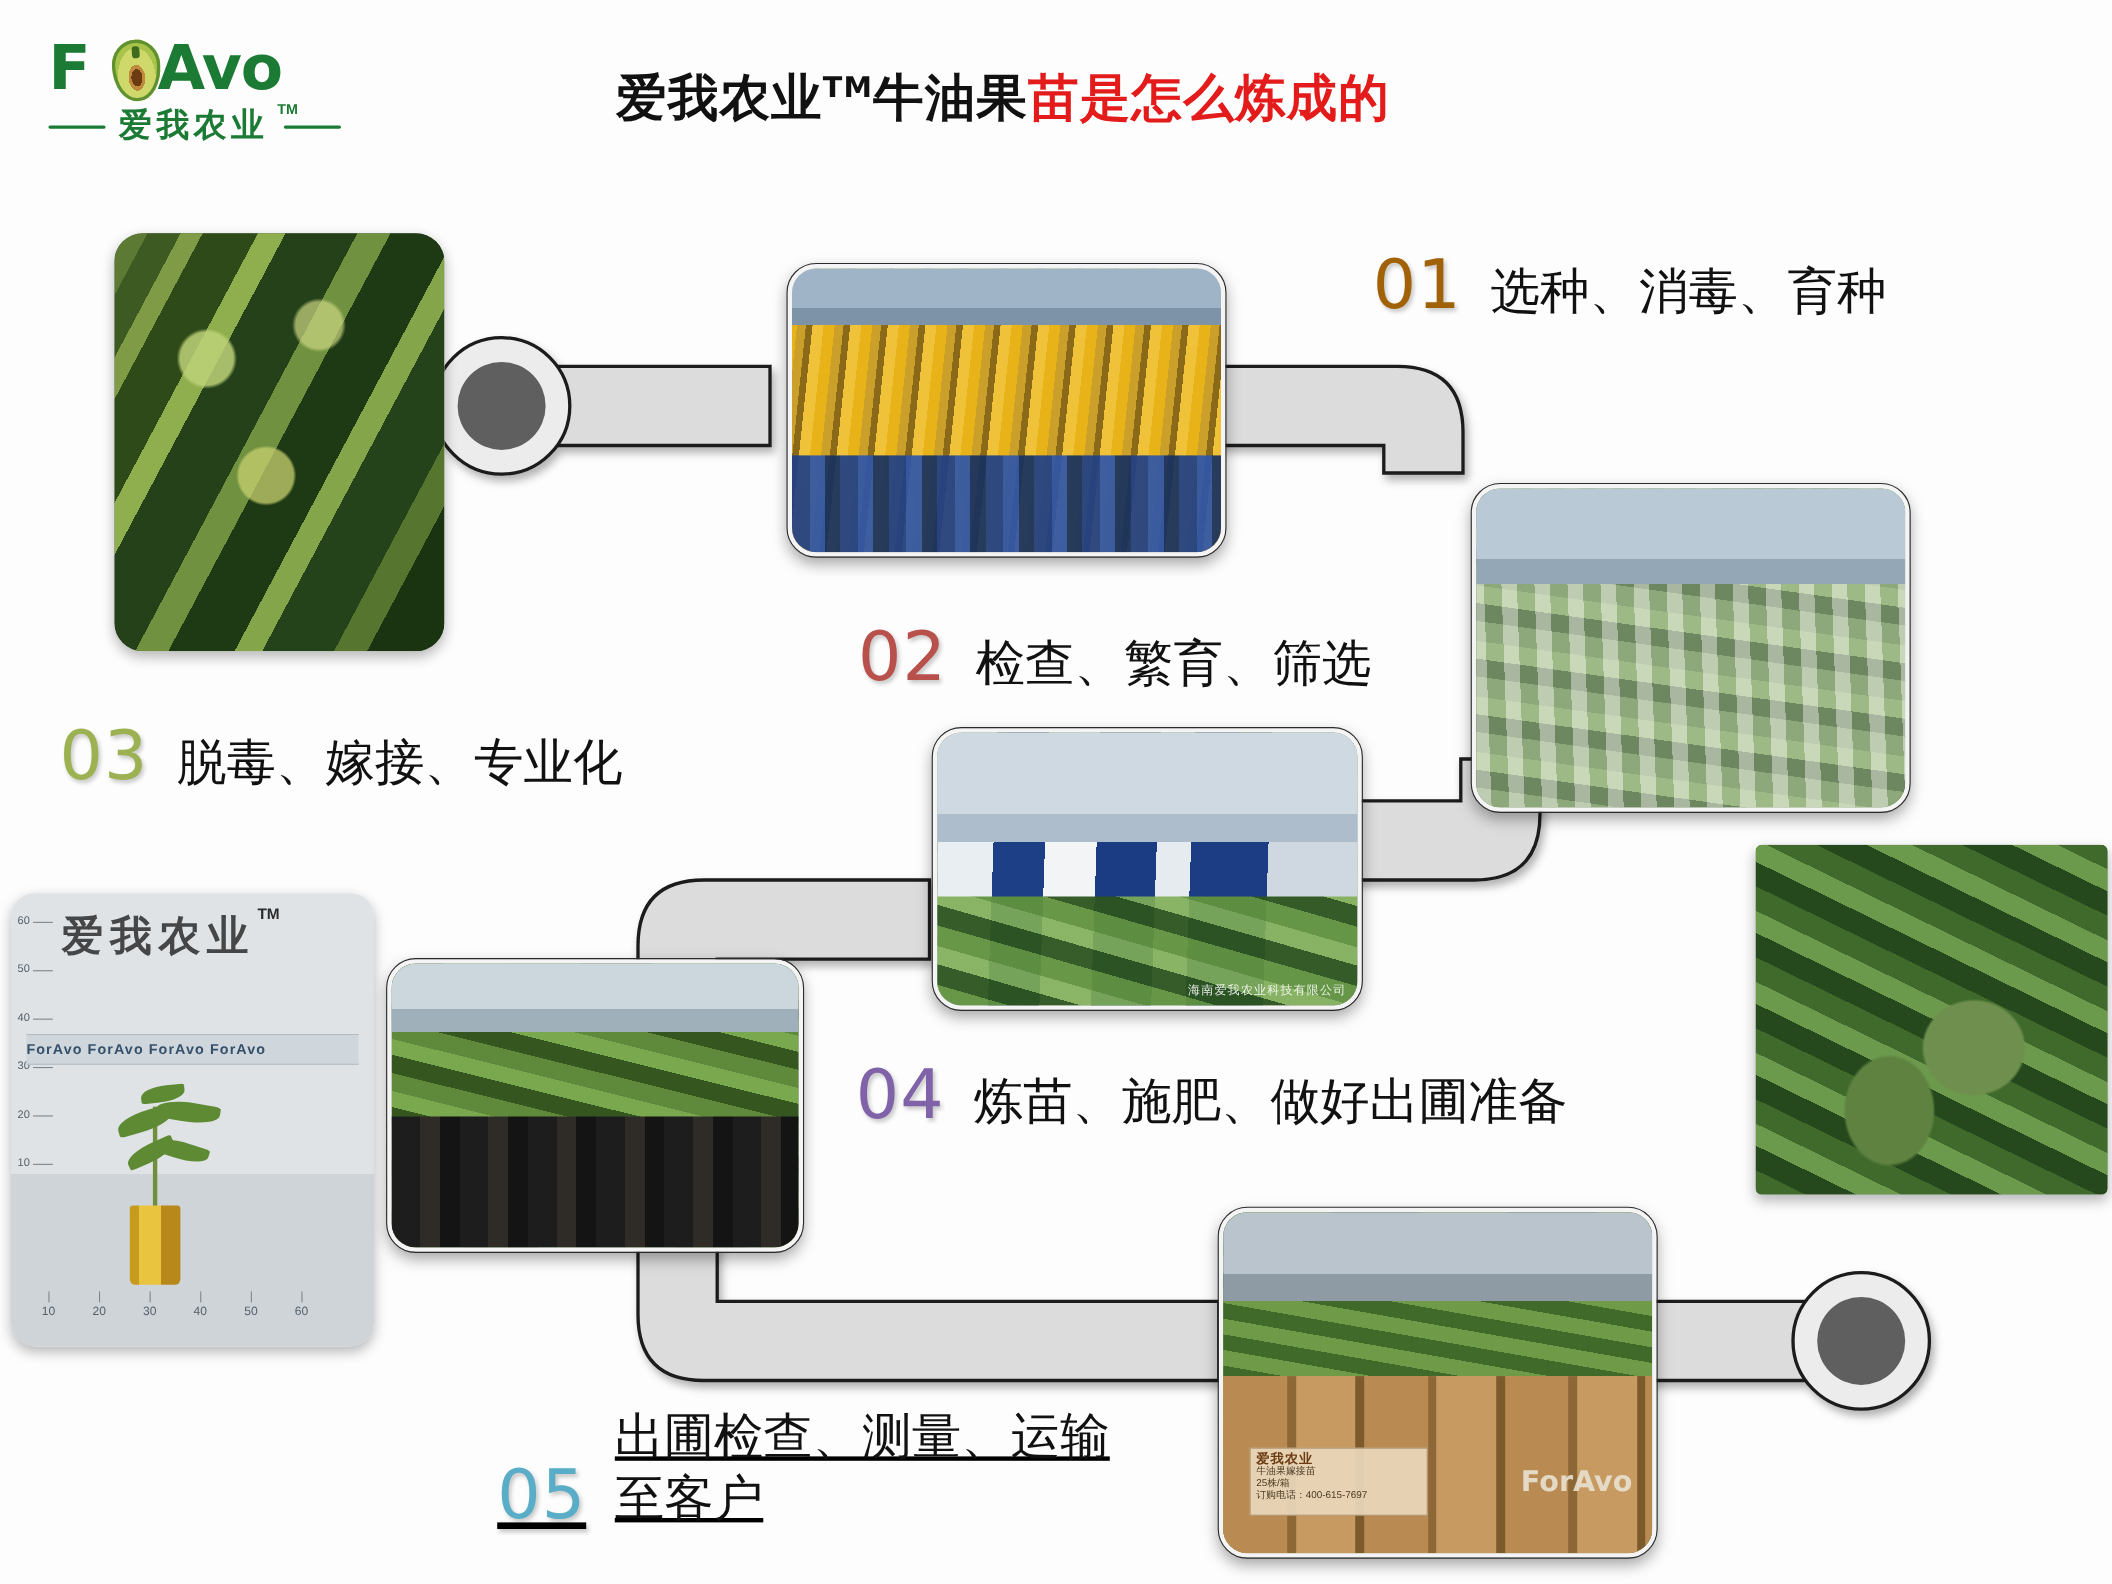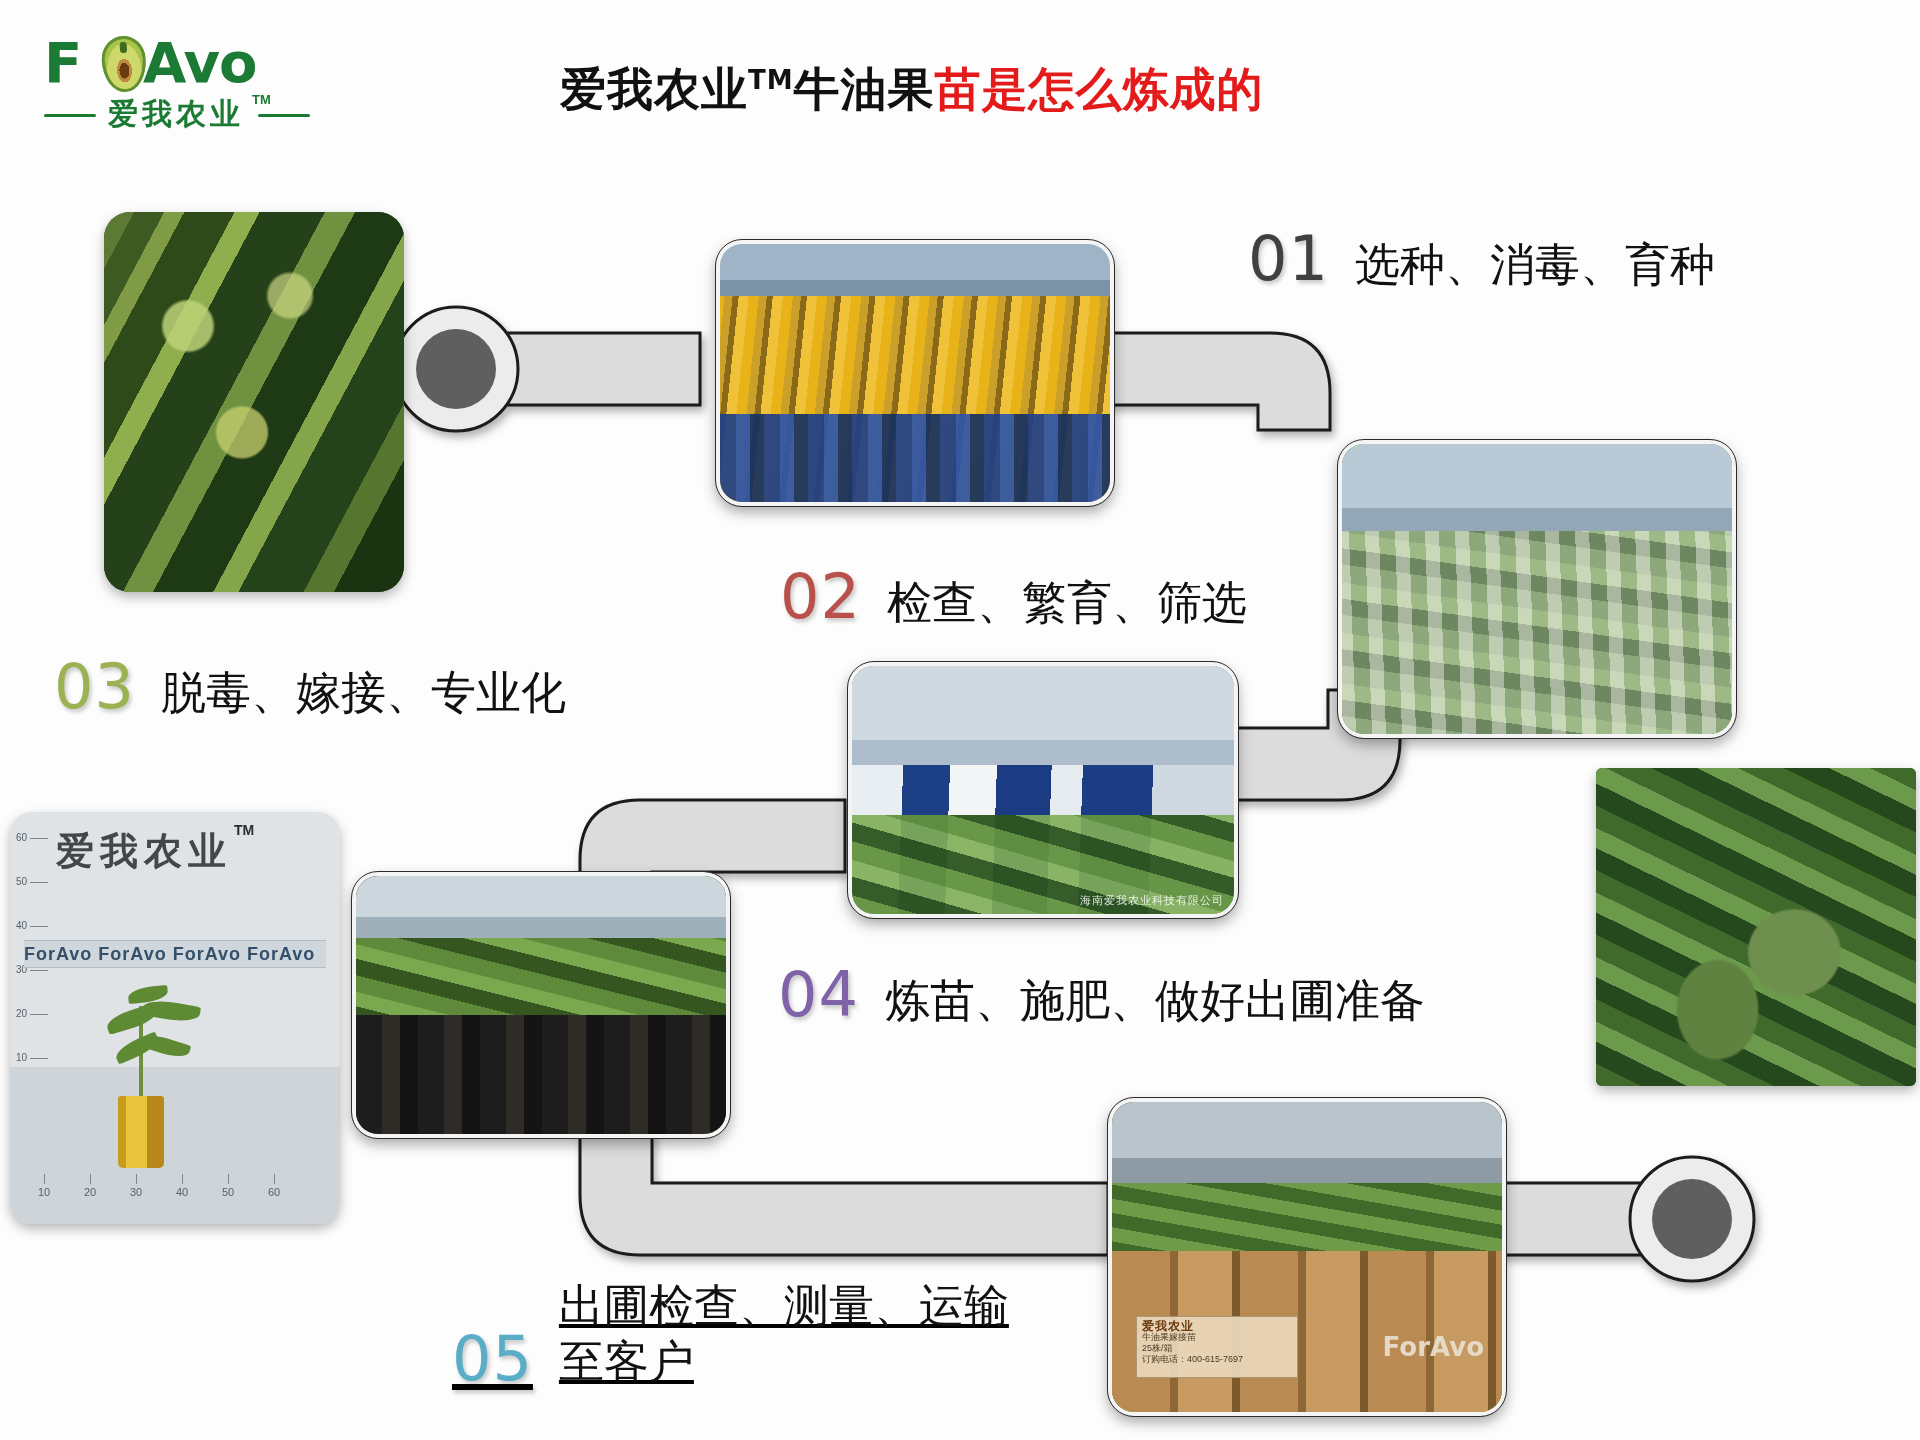--- a/index.html
+++ b/index.html
@@ -144,21 +144,21 @@
   
   .ruler-wm{
     position:absolute;left:46px;top:14px;
     font-family:"DejaVu Sans","Liberation Sans",sans-serif;
     font-size:38px;font-weight:700;color:#2b2b2b;letter-spacing:6px;opacity:.85;
   }
   .ruler-tm{position:absolute;left:224px;top:10px;font-size:14px;font-weight:700;color:#2b2b2b;}
   .ruler-band{
     position:absolute;left:14px;top:128px;width:calc(100% - 28px);height:26px;
     background:#cfd7dc;border-top:1px solid #b4bcc2;border-bottom:1px solid #b4bcc2;
-    color:#35506b;font-size:18px;font-weight:700;line-height:26px;letter-spacing:1px;
+    color:#35506b;font-size:13px;font-weight:700;line-height:26px;letter-spacing:1px;
     overflow:hidden;white-space:nowrap;
   }
   .ruler-scaleY{position:absolute;left:6px;top:18px;width:34px;bottom:60px;}
   .ruler-scaleY i{
     position:absolute;left:14px;height:1px;width:18px;background:#7d868d;display:block;
   }
   .ruler-scaleY b{position:absolute;left:0;font-size:10px;color:#56616a;font-weight:400;}
   .ruler-scaleX{position:absolute;left:0;bottom:26px;width:100%;height:30px;}
   .ruler-scaleX i{position:absolute;bottom:14px;width:1px;height:10px;background:#7d868d;display:block;}
   .ruler-scaleX b{position:absolute;bottom:0;font-size:11px;color:#56616a;font-weight:400;}
@@ -366,21 +366,21 @@
     <div class="box-label">
       <div class="bl-t">爱我农业</div>
       <div>牛油果嫁接苗</div>
       <div>25株/箱</div>
       <div>订购电话：400-615-7697</div>
     </div>
     <div class="box-brand">ForAvo</div>
   </div>
 
   <div class="step" style="left:1248px;top:222px;">
-    <span class="num" style="color:#404040">01</span>
+    <span class="num" style="color:#a16207">01</span>
     <span class="txt">选种、消毒、育种</span>
   </div>
 
   <div class="step" style="left:780px;top:560px;">
     <span class="num" style="color:#b8514b">02</span>
     <span class="txt">检查、繁育、筛选</span>
   </div>
 
   <div class="step" style="left:54px;top:650px;">
     <span class="num" style="color:#9cb252">03</span>

